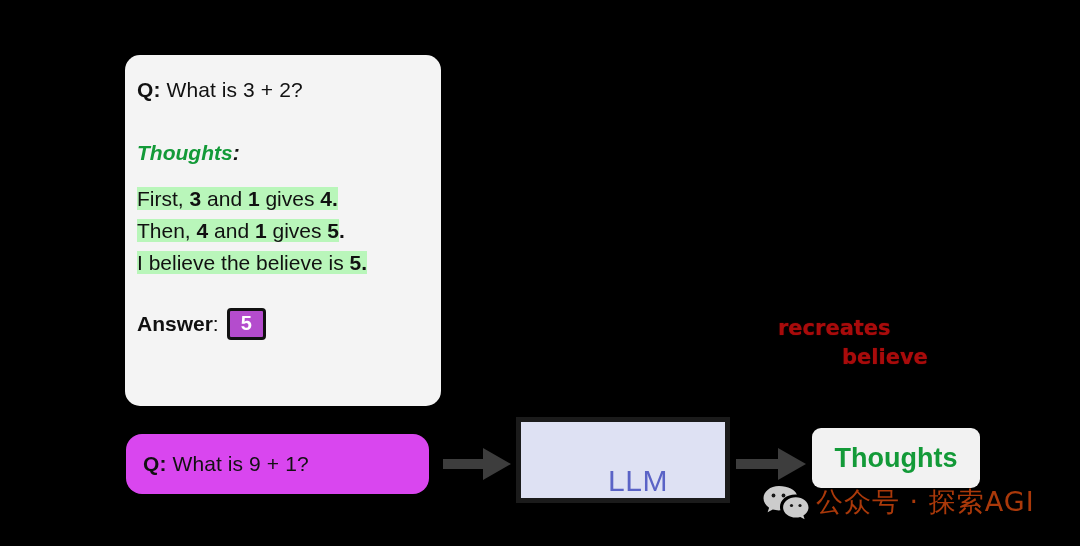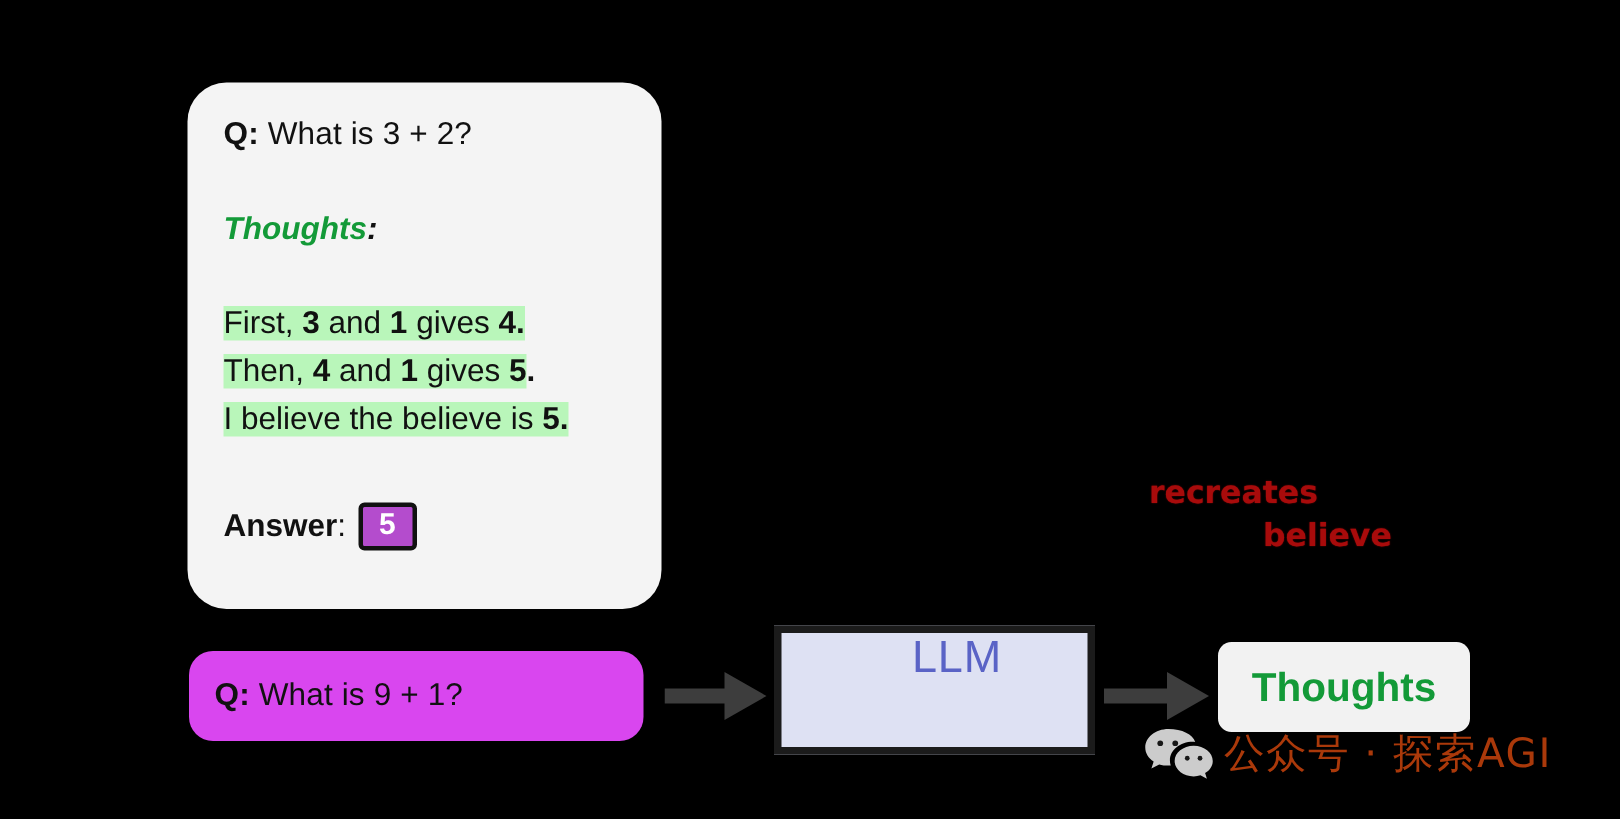--- a/index.html
+++ b/index.html
@@ -19,23 +19,23 @@
   }
 
   
   #example-card {
     position: absolute;
     left: 125px;
     top: 55px;
     width: 316px;
     height: 351px;
     background: #f4f4f4;
-    border-radius: 26px;
+    border-radius: 15px;
     box-sizing: border-box;
-    padding: 22px 16px 0 24px;
+    padding: 22px 16px 0 12px;
   }
   .q-line {
     font-size: 21px;
     color: #111111;
     line-height: 26px;
     letter-spacing: 0.1px;
     white-space: nowrap;
   }
   .q-label {
     font-weight: bold;
@@ -46,36 +46,36 @@
     font-weight: bold;
     color: #139a38;
     line-height: 26px;
     white-space: nowrap;
     font-style: italic;
   }
   #thoughts-heading .colon {
     color: #111111;
   }
   #thought-lines {
-    margin-top: 34px;
+    margin-top: 17px;
   }
   .thought-line {
     font-size: 21px;
     color: #111111;
     line-height: 32px;
     white-space: nowrap;
   }
   .thought-line .hl {
     background: #b9f6ba;
   }
   .thought-line b {
     font-weight: bold;
   }
   #answer-row {
-    margin-top: 39px;
+    margin-top: 29px;
     display: flex;
     align-items: center;
     white-space: nowrap;
   }
   #answer-label {
     font-size: 21px;
     color: #111111;
   }
   #answer-label .bold {
     font-weight: bold;
@@ -119,21 +119,21 @@
   #llm-box {
     position: absolute;
     left: 516px;
     top: 417px;
     width: 214px;
     height: 86px;
     background: #dee1f3;
     border: 5px solid #1b1b1b;
     box-sizing: border-box;
     display: flex;
-    align-items: flex-start;
+    align-items: flex-end;
     justify-content: center;
     padding-left: 30px;
   }
   #llm-label {
     font-size: 30px;
     color: #5a63c6;
     letter-spacing: 0.5px;
   }
 
   
@@ -163,21 +163,21 @@
     top: 316px;
     width: 210px;
     height: 62px;
     color: #a80b0b;
     font-weight: bold;
     font-size: 21px;
     font-family: "DejaVu Sans", sans-serif;
   }
   #annotation-line1 {
     position: absolute;
-    left: 0;
+    left: 12px;
     top: 0px;
     text-shadow: 0 0 1px rgba(168,11,11,0.8);
   }
   #annotation-line2 {
     position: absolute;
     left: 76px;
     top: 29px;
     text-shadow: 0 0 1px rgba(168,11,11,0.8);
   }
 

